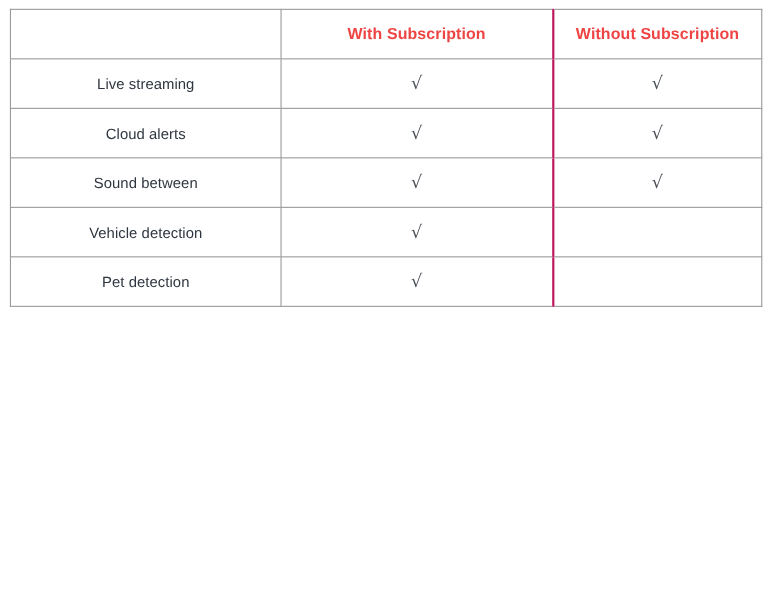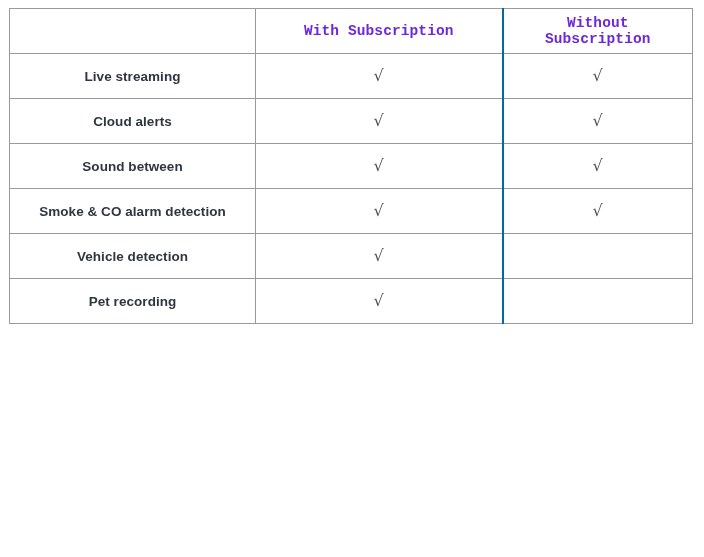--- a/index.html
+++ b/index.html
@@ -47,50 +47,49 @@
     text-align: center;
     vertical-align: middle;
     box-sizing: border-box;
   }
 
   
   thead th {
     height: 45px;
     font-size: 14.5px;
     font-weight: bold;
-    color: #6d28d9;
+    color: #ef4444;
     letter-spacing: 0.1px;
-    font-family: Liberation Mono, monospace;
   }
   thead th.blank-head {
     font-weight: normal;
   }
 
   
   tbody tr { height: 45px; }
   tbody td { height: 45px; }
 
   td.feature {
     font-size: 13.5px;
-    font-weight: bold;
+    font-weight: normal;
     color: #2f3640;
     letter-spacing: 0.05px;
   }
 
   td.value {
     font-size: 13.5px;
     font-weight: normal;
     color: #6b7078;
     letter-spacing: 0.1px;
   }
 
   
   thead th.col-without,
   tbody td.col-without {
-    border-left: 2px solid #0369a1;
+    border-left: 2px solid #be185d;
   }
 
   .check {
     display: inline-block;
     font-size: 16px;
     line-height: 1;
     color: #4a4f57;
     font-family: "DejaVu Sans", sans-serif;
     font-weight: normal;
   }
@@ -125,30 +124,25 @@
             <td class="feature">Cloud alerts</td>
             <td class="value col-with"><span class="check">√</span></td>
             <td class="value col-without"><span class="check">√</span></td>
           </tr>
           <tr>
             <td class="feature">Sound between</td>
             <td class="value col-with"><span class="check">√</span></td>
             <td class="value col-without"><span class="check">√</span></td>
           </tr>
           <tr>
-            <td class="feature">Smoke &amp; CO alarm detection</td>
-            <td class="value col-with"><span class="check">√</span></td>
-            <td class="value col-without"><span class="check">√</span></td>
-          </tr>
-          <tr>
             <td class="feature">Vehicle detection</td>
             <td class="value col-with"><span class="check">√</span></td>
             <td class="value col-without"><span class="empty"></span></td>
           </tr>
           <tr>
-            <td class="feature">Pet recording</td>
+            <td class="feature">Pet detection</td>
             <td class="value col-with"><span class="check">√</span></td>
             <td class="value col-without"><span class="empty"></span></td>
           </tr>
         </tbody>
     </table>
   </div>
 </div>
 
 </body></html>

